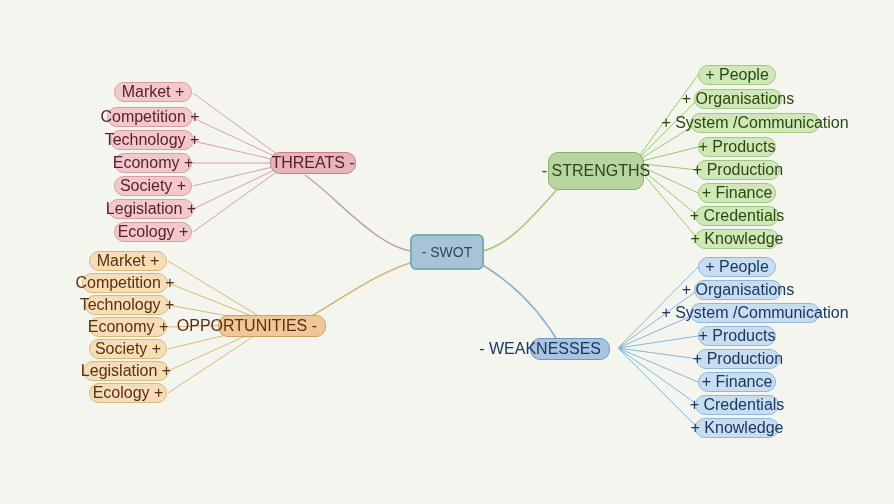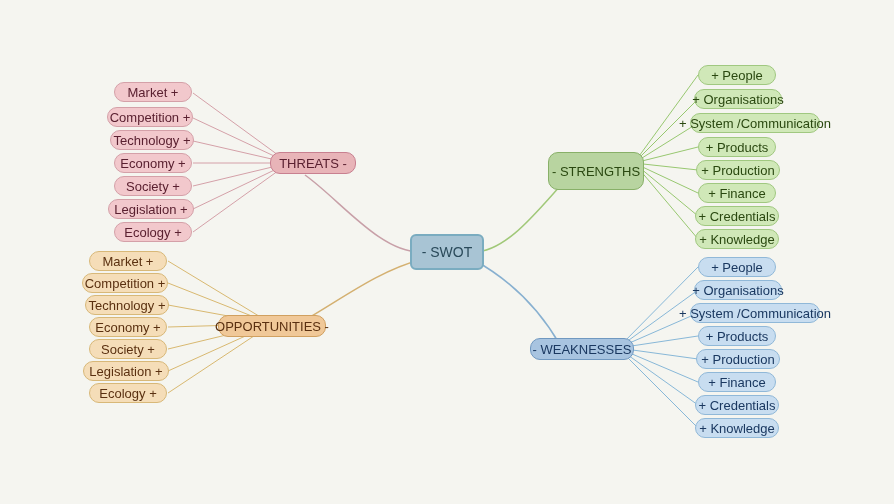--- a/index.html
+++ b/index.html
@@ -16,21 +16,21 @@
       top: 0; left: 0;
       width: 894px;
       height: 504px;
     }
     .node-label {
       display: flex;
       align-items: center;
       justify-content: center;
       position: absolute;
       border-radius: 10px;
-      font-size: 13px;
+      font-size: 16px;
       padding: 3px 8px;
       white-space: nowrap;
       border: 1.5px solid;
     }
     
     .node-center {
       background: #a8c4d4;
       border-color: #7aacc0;
       font-size: 14px;
       font-weight: normal;
@@ -47,20 +47,21 @@
     .node-threat-item {
       background: #f2c8cc;
       border-color: #d4a0a8;
       color: #5a2030;
     }
     
     .node-opportunities {
       background: #f0c898;
       border-color: #d0a060;
       color: #5a3010;
+      justify-content: flex-end;
     }
     .node-opportunity-item {
       background: #f5ddb8;
       border-color: #d8b878;
       color: #5a3010;
     }
     
     .node-strengths {
       background: #b8d4a0;
       border-color: #88b068;
@@ -209,21 +210,21 @@
 <div class="node-label node-strength-item" style="left:698px; top:183px; width:78px; height:20px;">
   <span>+ Finance</span>
 </div>
 <div class="node-label node-strength-item" style="left:695px; top:206px; width:84px; height:20px;">
   <span>+ Credentials</span>
 </div>
 <div class="node-label node-strength-item" style="left:695px; top:229px; width:84px; height:20px;">
   <span>+ Knowledge</span>
 </div>
 
-<div class="node-label node-weaknesses" style="left:530px; top:338px; width:104px; height:22px;">
+<div class="node-label node-weaknesses" style="left:530px; top:338px; width:80px; height:22px;justify-content:flex-end;">
   <span>- WEAKNESSES</span>
 </div>
 
 <div class="node-label node-weakness-item" style="left:698px; top:257px; width:78px; height:20px;">
   <span>+ People</span>
 </div>
 <div class="node-label node-weakness-item" style="left:694px; top:280px; width:88px; height:20px;">
   <span>+ Organisations</span>
 </div>
 <div class="node-label node-weakness-item" style="left:690px; top:303px; width:130px; height:20px;">

